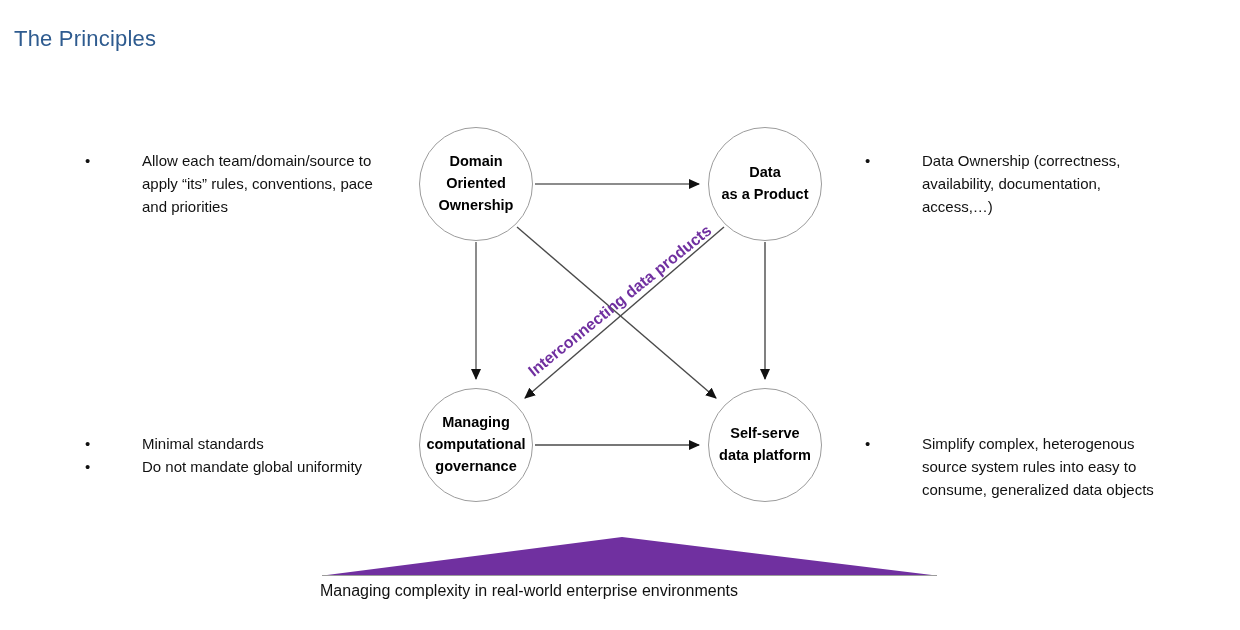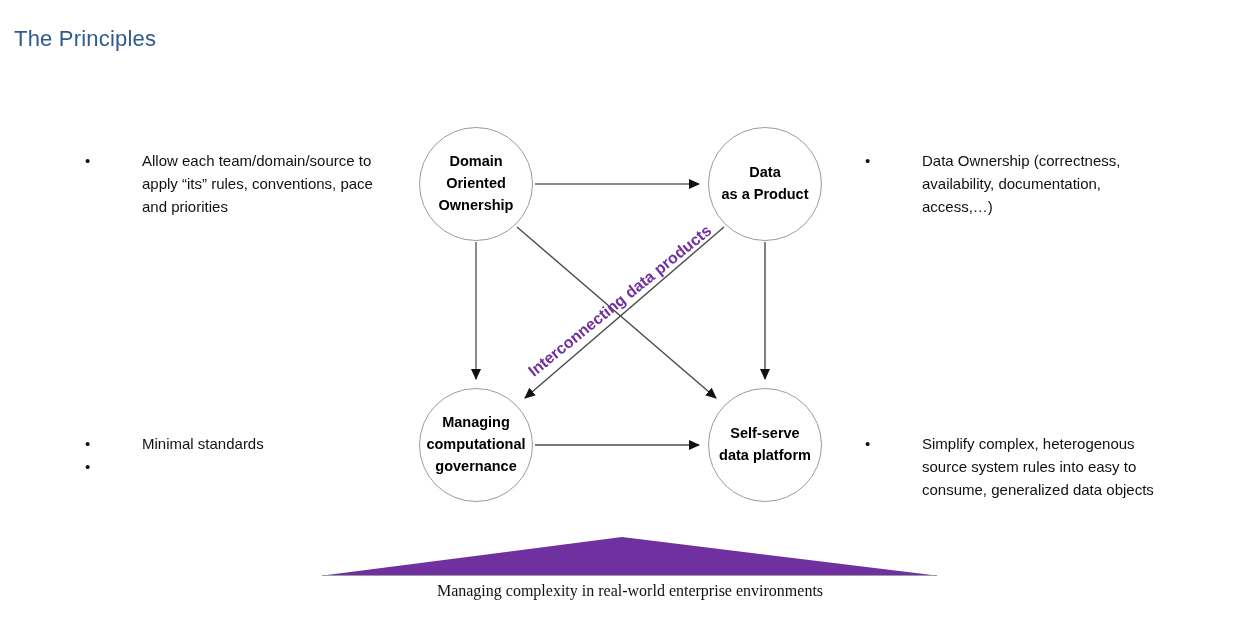--- a/index.html
+++ b/index.html
@@ -58,21 +58,21 @@
   }
   .bullets li{display:flex;align-items:flex-start;}
   .bullets .dot{flex:0 0 30px;width:30px;}
   .bullets .btext{white-space:pre-line;margin-left:27px;}
   .bullets.lt{left:85px;top:149px;width:335px;}
   .bullets.rt{left:865px;top:149px;width:335px;}
   .bullets.lb{left:85px;top:432px;width:345px;}
   .bullets.rb{left:865px;top:432px;width:345px;}
   .caption{
     position:absolute;left:320px;top:582px;width:620px;
-    text-align:center;font-size:16px;color:var(--body_text);font-family:Liberation Serif, serif;
+    font-size:16px;color:var(--body_text);
   }
 </style>
 </head>
 <body>
 
 <div class="slide">
 
   <h1 class="title">The Principles</h1>
 
   <svg class="connectors" width="1240" height="630" viewBox="0 0 1240 630">
@@ -132,20 +132,21 @@
     </li>
   </ul>
 
   <ul class="bullets lb">
     <li>
       <span class="dot">•</span>
       <span class="btext">Minimal standards</span>
     </li>
     <li>
       <span class="dot">•</span>
+      <span class="btext">Do not mandate global uniformity</span>
     </li>
   </ul>
 
   <ul class="bullets rb">
     <li>
       <span class="dot">•</span>
       <span class="btext">Simplify complex, heterogenous
 source system rules into easy to
 consume, generalized data objects</span>
     </li>

